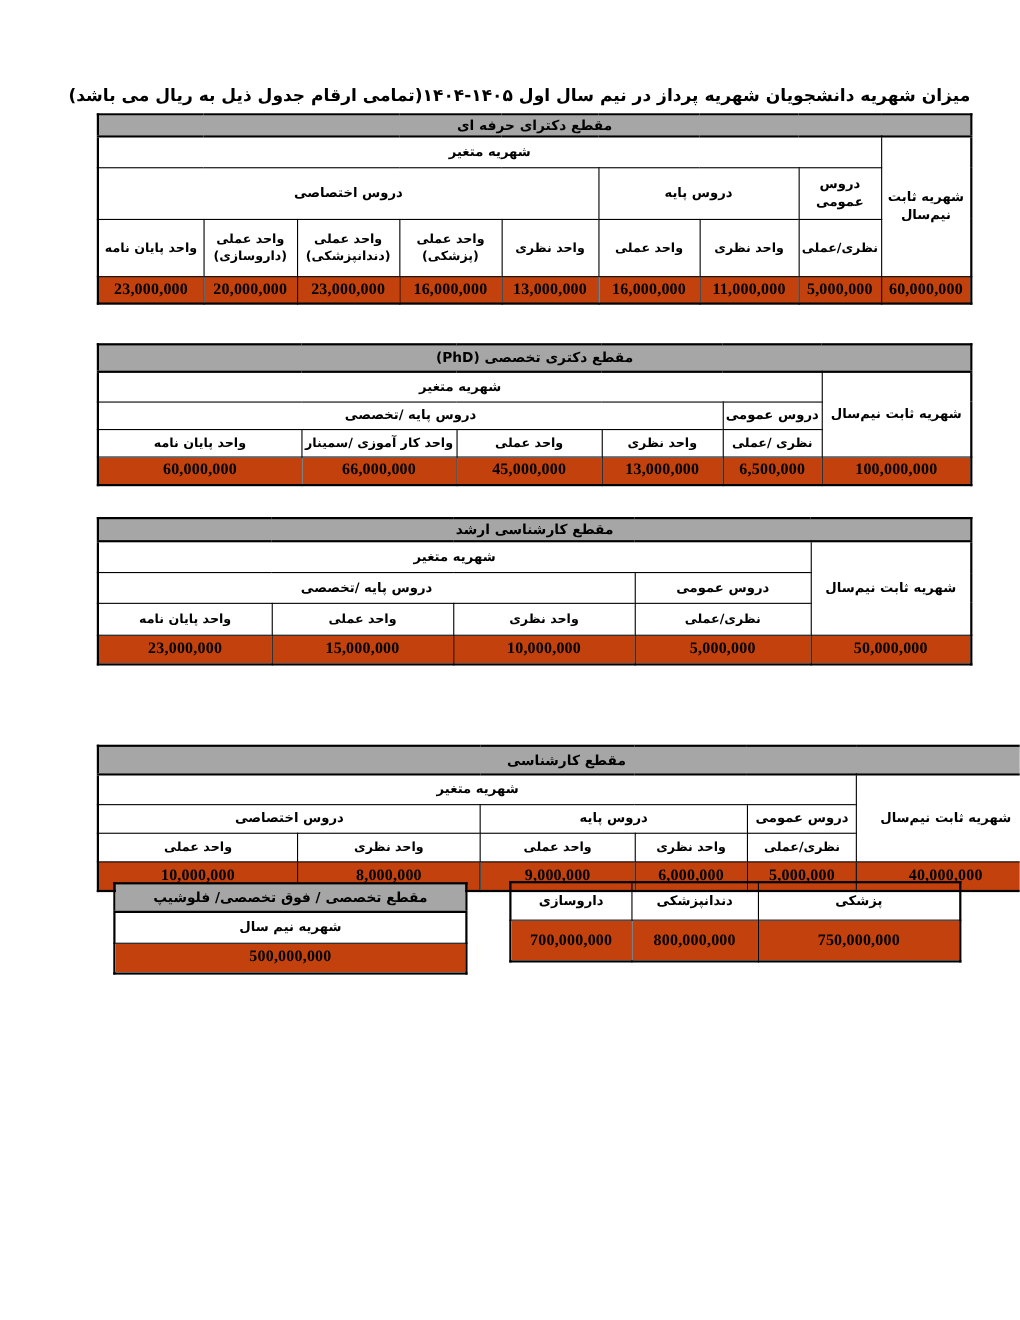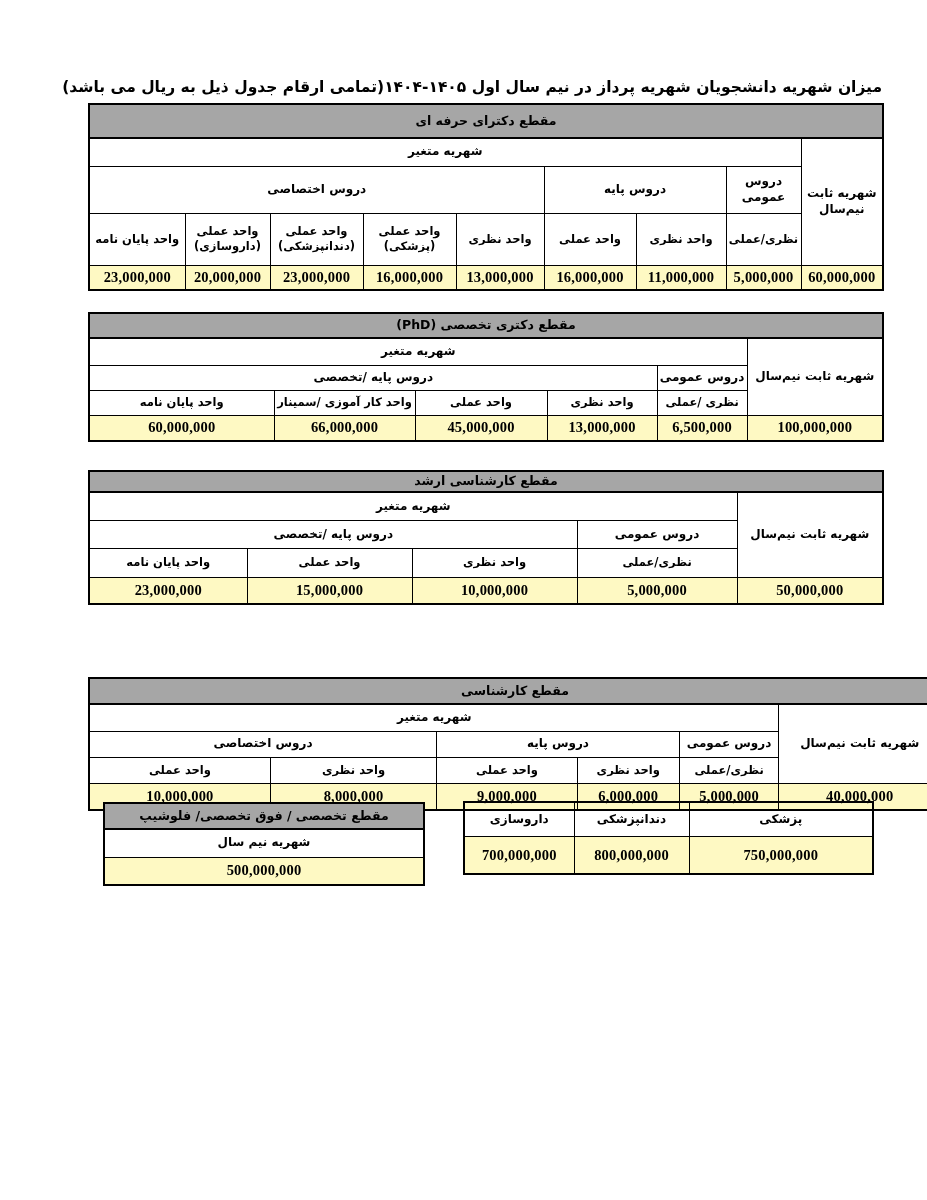--- a/index.html
+++ b/index.html
@@ -24,21 +24,21 @@
     border:1px solid #000;
     text-align:center; vertical-align:middle;
     font-weight:bold; font-size:12px; line-height:1.3;
     padding:1px 2px; overflow:hidden;
   }
   tr.gray td {
     background:#a6a6a6; border-bottom:2px solid #000;
     font-size:12.5px;
   }
   td.val {
-    background:#fef9c3;
+    background:#c2410c;
     font-family:"Liberation Serif", serif;
     font-size:14.5px; letter-spacing:0.2px;
   }
   td.unit { font-size:11.5px; }
   td.fixed-cell { font-size:12px; }
 </style>
 </head>
 <body>
 
 <div class="page-title">میزان شهریه دانشجویان شهریه پرداز در نیم سال اول ۱۴۰۵-۱۴۰۴(تمامی ارقام جدول ذیل به ریال می باشد)</div>
@@ -50,21 +50,21 @@
         <col style="width:75px">
         <col style="width:90px">
         <col style="width:92px">
       <col style="width:88px">
         <col style="width:93px">
         <col style="width:93px">
         <col style="width:85px">
         <col style="width:96px">
     </colgroup>
     <tbody>
-        <tr class="gray" style="height:34px">
+        <tr class="gray" style="height:20px">
           <td colspan="9">مقطع دکترای حرفه ای</td>
         </tr>
     <tr style="height:28px">
       <td rowspan="3" class="fixed-cell">شهریه ثابت نیم‌سال</td>
       <td colspan="8">شهریه متغیر</td>
     </tr>
     <tr style="height:47px">
       <td>دروس عمومی</td>
       <td colspan="2">دروس پایه</td>
       <td colspan="5">دروس اختصاصی</td>

